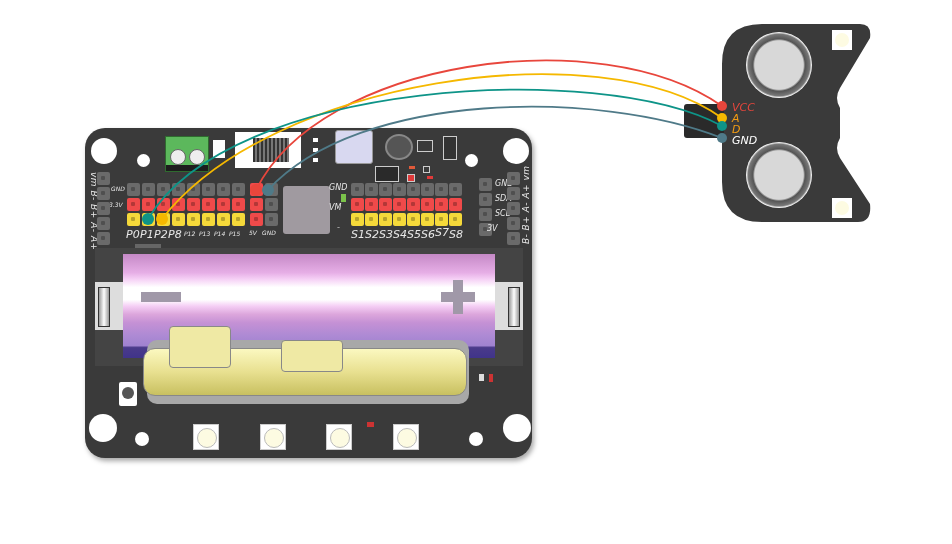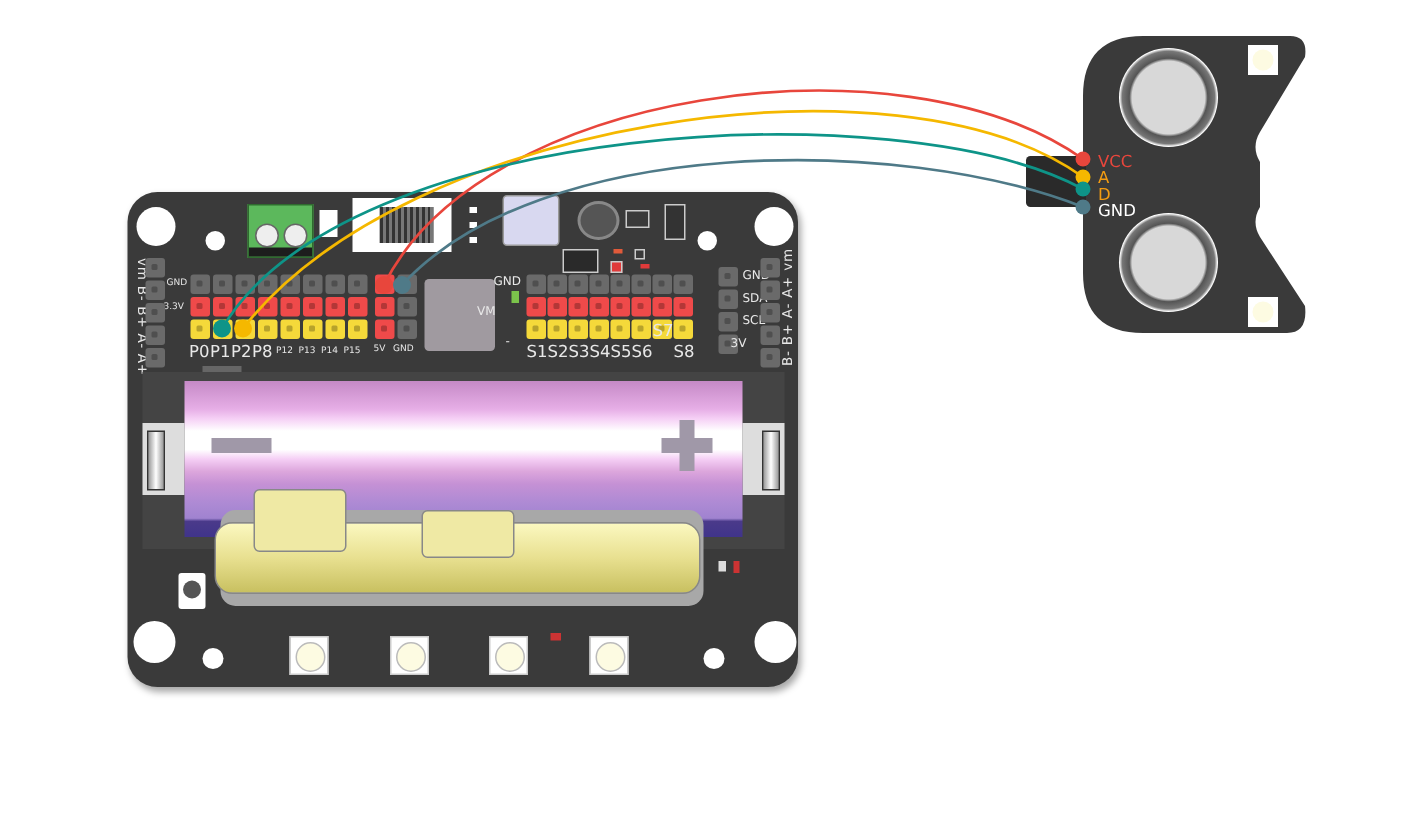--- a/index.html
+++ b/index.html
@@ -1,17 +1,17 @@
 <!DOCTYPE html>
 <html><head>
 <meta charset="utf-8">
 <style>
   html,body{margin:0;padding:0;background:#ffffff;}
   body{width:952px;height:544px;position:relative;overflow:hidden;font-family:"DejaVu Sans",sans-serif;}
-  .abs{position:absolute;}
+  .abs{position:absolute;font-style:italic;}
   #board{left:85px;top:128px;width:447px;height:330px;background:#3a3a3a;border-radius:20px;box-shadow:2px 3px 5px rgba(0,0,0,0.35);}
   .hole{position:absolute;background:#fff;border-radius:50%;}
   .pin{position:absolute;width:13px;height:13px;border-radius:2px;box-sizing:border-box;}
   .pin::after{content:"";position:absolute;left:4px;top:4px;width:4px;height:4px;background:rgba(0,0,0,0.25);border-radius:1px;}
   .pin.gray{background:#6a6a6a;}
   .pin.red{background:#ef4a4a;}
   .pin.yellow{background:#f5d93a;}
   .lbl{position:absolute;color:#e8e8e8;white-space:nowrap;line-height:1;}
   .lbl.s{font-size:6px;}
   .lbl.m{font-size:8px;}
@@ -73,21 +73,21 @@
   <div id="leftLabels"></div>
 
   <div id="powerGrid"></div>
   <div class="lbl s" style="left:164px;top:102px;">5V</div>
   <div class="lbl s" style="left:177px;top:102px;">GND</div>
 
   <div class="abs" style="left:198px;top:58px;width:47px;height:48px;background:#a09aa0;border-radius:3px;"></div>
 
   <div class="lbl m" style="left:244px;top:56px;">GND</div>
   <div class="abs" style="left:256px;top:66px;width:5px;height:8px;background:#7bc34b;"></div>
-  <div class="lbl m" style="left:233px;top:76px;">VM</div>
+  <div class="lbl m" style="left:244px;top:76px;">VM</div>
   <div class="lbl m" style="left:252px;top:96px;">-</div>
 
   <div id="servoGrid"></div>
   <div id="servoLabels"></div>
 
   <div id="i2cGrid"></div>
   <div id="rightMotor"></div>
   <div class="vlabel r" style="left:436px;top:116px;">B- B+ A- A+ vm</div>
 
   <div class="abs" style="left:50px;top:116px;width:26px;height:10px;background:#666;"></div>
@@ -188,21 +188,21 @@
     <div class="pin yellow" style="left: 350px; top: 85px;"></div>
     <div class="pin gray" style="left: 364px; top: 55px;"></div>
     <div class="pin red" style="left: 364px; top: 70px;"></div>
     <div class="pin yellow" style="left: 364px; top: 85px;"></div>
     <div class="lbl l" style="left: 266px; top: 101px;">S1</div>
     <div class="lbl l" style="left: 280px; top: 101px;">S2</div>
     <div class="lbl l" style="left: 294px; top: 101px;">S3</div>
     <div class="lbl l" style="left: 308px; top: 101px;">S4</div>
     <div class="lbl l" style="left: 322px; top: 101px;">S5</div>
     <div class="lbl l" style="left: 336px; top: 101px;">S6</div>
-    <div class="lbl l" style="left: 350px; top: 87px;">S7</div>
+    <div class="lbl l" style="left: 350px; top: 99px;">S7</div>
     <div class="lbl l" style="left: 364px; top: 101px;">S8</div>
     <div class="pin gray" style="left: 394px; top: 50px;"></div>
     <div class="lbl m" style="left: 410px; top: 52px;">GND</div>
     <div class="pin gray" style="left: 394px; top: 65px;"></div>
     <div class="lbl m" style="left: 410px; top: 67px;">SDA</div>
     <div class="pin gray" style="left: 394px; top: 80px;"></div>
     <div class="lbl m" style="left: 410px; top: 82px;">SCL</div>
     <div class="pin gray" style="left: 394px; top: 95px;"></div>
     <div class="lbl m" style="left: 402px; top: 97px;">3V</div>
     <div class="pin gray" style="left: 422px; top: 44px;"></div>

